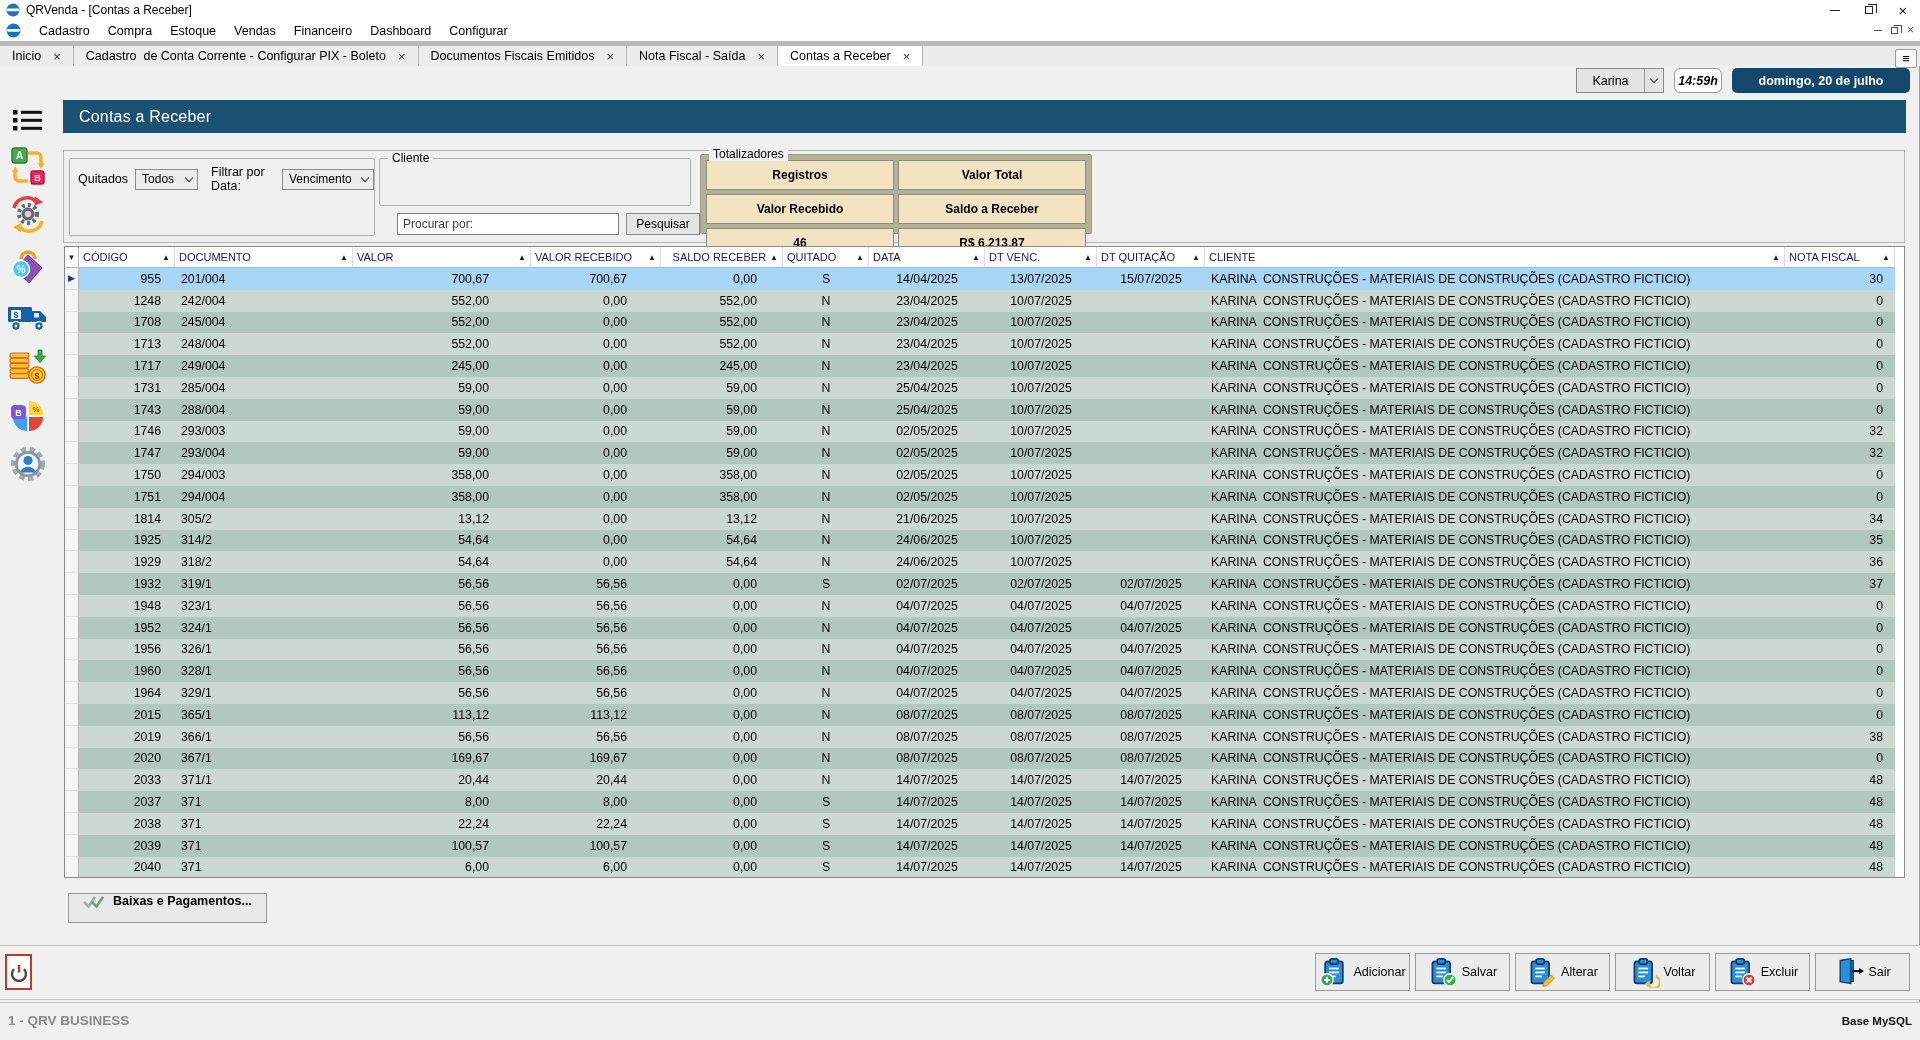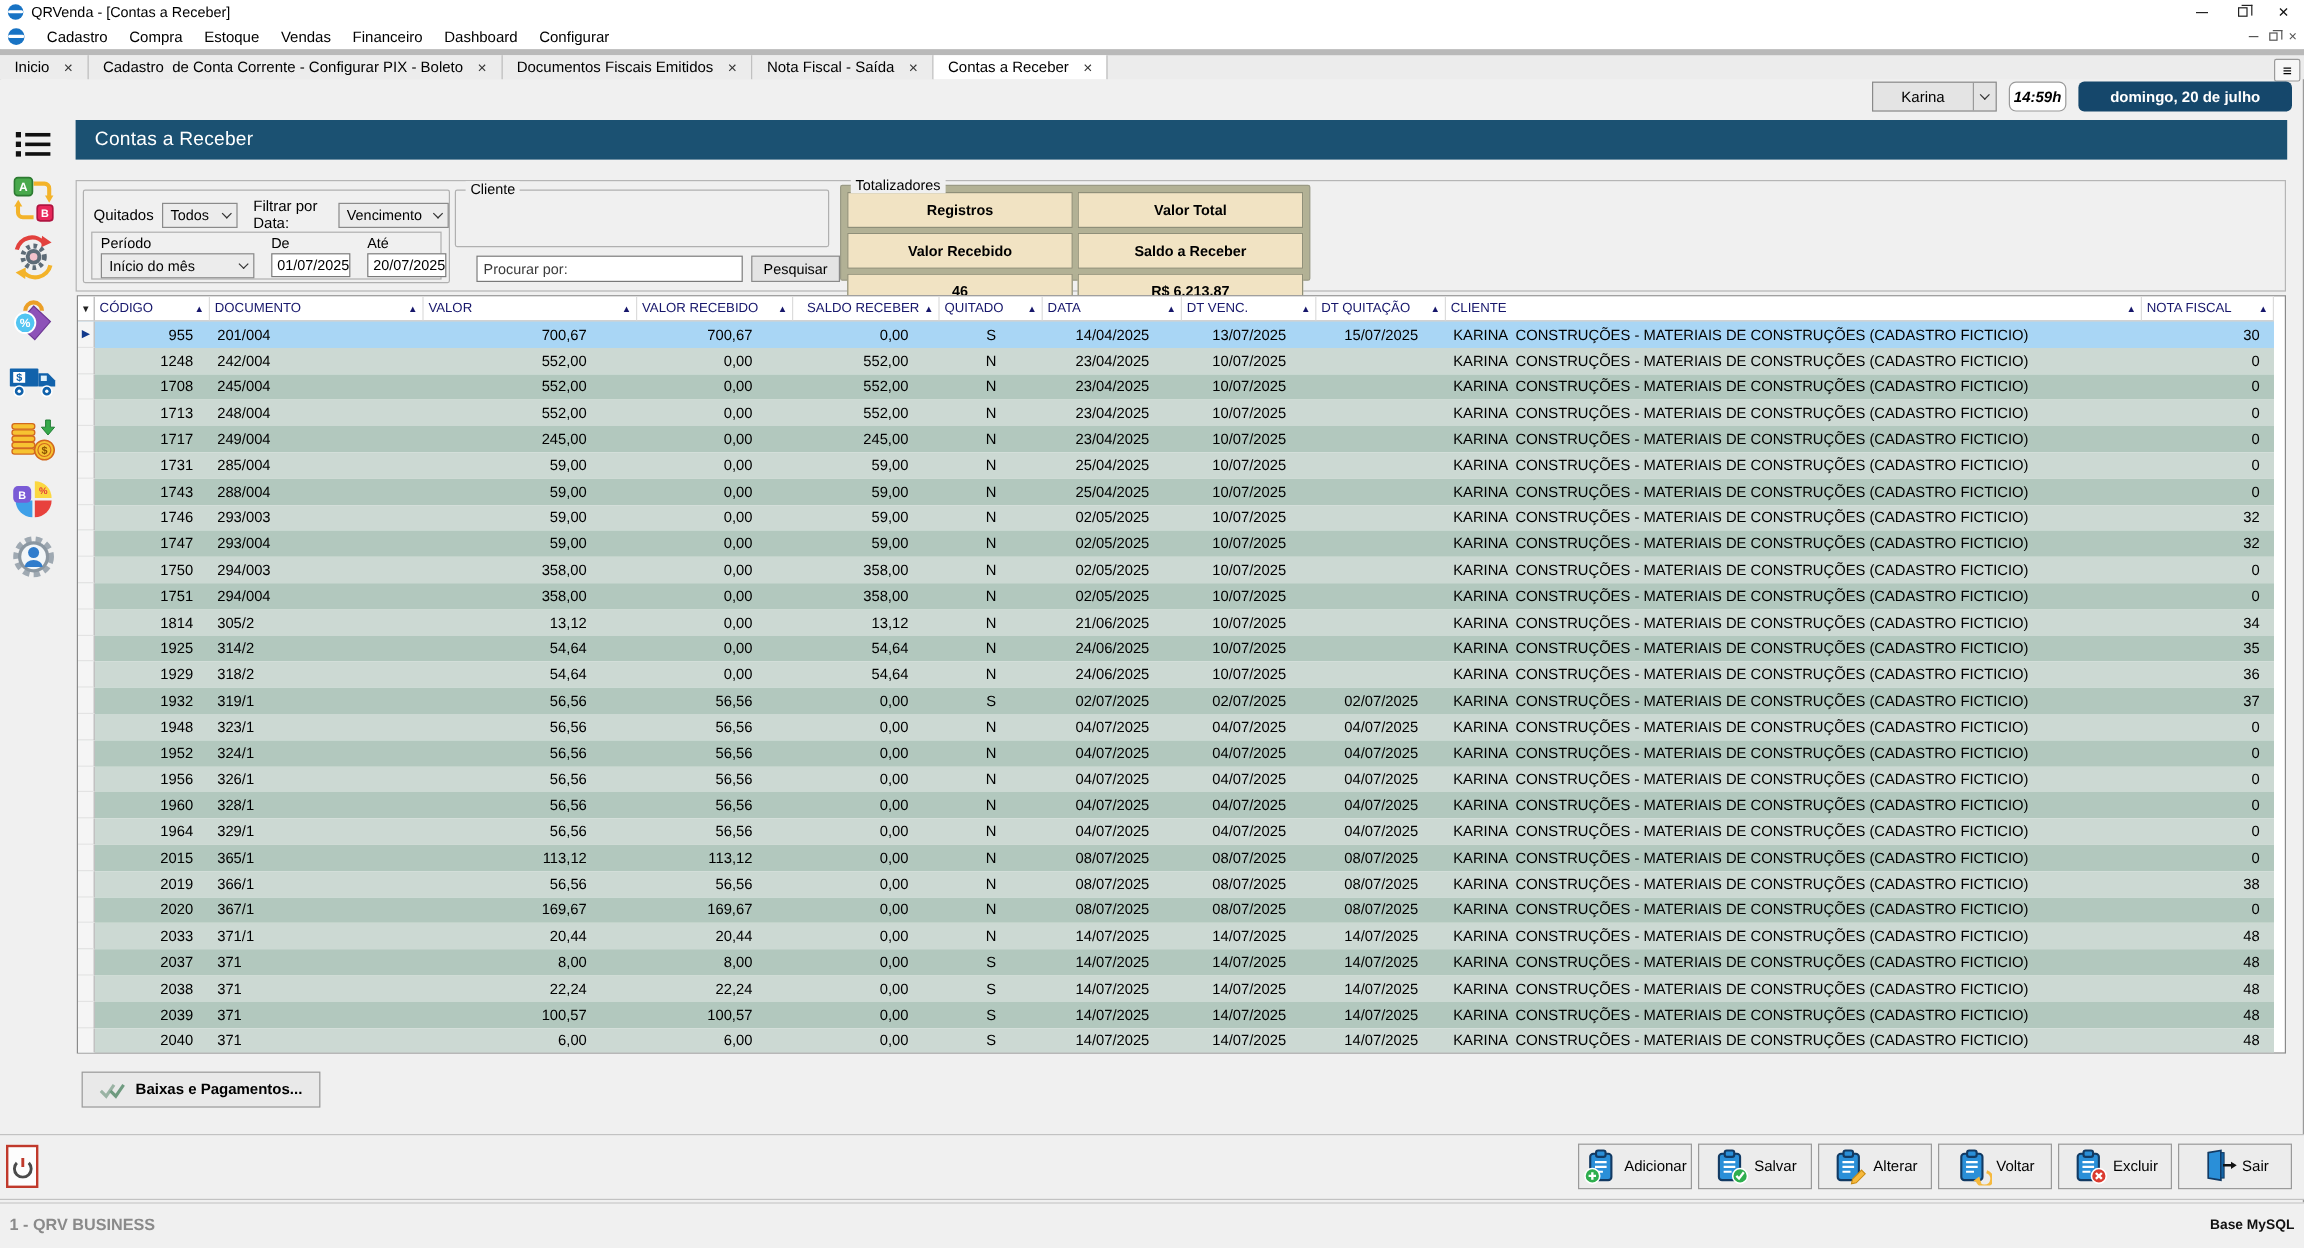--- a/index.html
+++ b/index.html
@@ -41,21 +41,21 @@
     border:1px solid #9a9a9a; background:#f7f7f7; display:flex; align-items:center; justify-content:center;
     font-size:13px; border-radius:2px; }
 
   
   .userbar { position:absolute; top:68px; right:10px; display:flex; gap:10px; align-items:center; }
   .combo { height:25px; background:#e4e4e4; border:1px solid #8a8a8a; display:flex; align-items:stretch; }
   .combo .combo-label { display:flex; align-items:center; justify-content:center; font-size:12.5px; }
   .combo .combo-arrow { width:19px; border-left:1px solid #9a9a9a; display:flex; align-items:center; justify-content:center; }
   .chev { width:6px; height:6px; border-right:1.6px solid #333; border-bottom:1.6px solid #333;
     transform:rotate(45deg); margin-top:-3px; }
-  .user-combo { width:104px; }
+  .user-combo { width:88px; }
   .user-combo .combo-label { flex:1; }
   .time-pill { height:25px; width:48px; background:#fff; border:1px solid #9a9a9a; border-radius:6px;
     display:flex; align-items:center; justify-content:center; font-size:12.5px; font-weight:bold;font-style:italic; }
   .date-pill { height:25px; width:178px; background:#15476b; color:#fff; border-radius:5px;
     display:flex; align-items:center; justify-content:center; font-size:12.5px; font-weight:bold; }
 
   
   .sidebar { position:absolute; left:0; top:66px; width:56px; bottom:0; background:#f0f0f0; }
   .side-ic { position:absolute; left:8px; width:40px; height:44px; display:flex; align-items:center; justify-content:center; }
 
@@ -118,21 +118,21 @@
   .cell { display:flex; align-items:center; white-space:pre; overflow:hidden; }
   .c1 { width:96px; }  .c2 { width:178px; } .c3 { width:178px; } .c4 { width:130px; }
   .c5 { width:122px;justify-content:flex-end; } .c6 { width:86px; }  .c7 { width:116px; } .c8 { width:112px; }
   .c9 { width:108px; } .c10 { width:580px; } .c11 { width:110px; }
   .a-r { justify-content:flex-end; } .a-c { justify-content:center; } .a-l { justify-content:flex-start; padding-left:6px; }
   .cell.c1 { padding-right:14px; } .cell.c3 { padding-right:42px; }
   .cell.c4 { padding-right:34px; } .cell.c5 { padding-right:26px; } .cell.c11 { padding-right:12px; }
 
   
   .baixas-btn { position:absolute; left:68px; top:893px; height:30px; padding:0 14px;
-    background:#e9e9e9; border:1px solid #9a9a9a; display:flex; align-items:center; gap:8px;
+    background:#e9e9e9; border:1px solid #9a9a9a; display:flex; align-items:flex-start; gap:8px;
     font-size:12.5px; font-weight:bold; }
   .btnbar { position:absolute; left:0; top:945px; width:1920px; height:55px;
     border-top:1px solid #c2c2c2; border-bottom:1px solid #c2c2c2; background:#f0f0f0; }
   .power-btn { position:absolute; left:5px; top:8px; width:27px; height:36px;
     border:2px solid #c0392b; background:#fdfdfd; display:flex; align-items:center; justify-content:center; }
   .actions { position:absolute; right:10px; top:7px; display:flex; gap:5px; }
   .act-btn { width:95px; height:38px; background:#ececec; border:1px solid #9a9a9a;
     display:flex; align-items:center; justify-content:center; gap:4px; font-size:12.5px; }
   .statusbar { position:absolute; left:0; top:1002px; width:1920px; height:38px;
     background:#f0f0f0; border-top:1px solid #c8c8c8; }
@@ -311,41 +311,20 @@
           </span>
       </div>
       <span class="lbl" style="margin-left:6px;">Filtrar por Data:</span>
       <div class="sel" style="width:92px;">
         <span class="sel-txt">Vencimento</span>
         <span class="sel-ar">
             <span class="chev"></span>
           </span>
       </div>
     </div>
-    <div class="g-periodo">
-      <div class="periodo-inner">
-        <div class="fld-col">
-          <span class="lbl">Período</span>
-          <div class="sel" style="width:128px;">
-            <span class="sel-txt">Início do mês</span>
-            <span class="sel-ar">
-                <span class="chev"></span>
-              </span>
-          </div>
-        </div>
-        <div class="fld-col">
-          <span class="lbl">De</span>
-          <div class="inp" style="width:66px;">01/07/2025</div>
-        </div>
-        <div class="fld-col">
-          <span class="lbl">Até</span>
-          <div class="inp" style="width:66px;">20/07/2025</div>
-        </div>
-      </div>
-    </div>
   </div>
 
   <div class="groupbox g-cliente">
     <span class="legend">Cliente</span>
   </div>
   <div class="procurar-row">
     <input class="procurar-inp" placeholder="Procurar por:" style="">
     <div class="pesq-btn">Pesquisar</div>
   </div>
 

